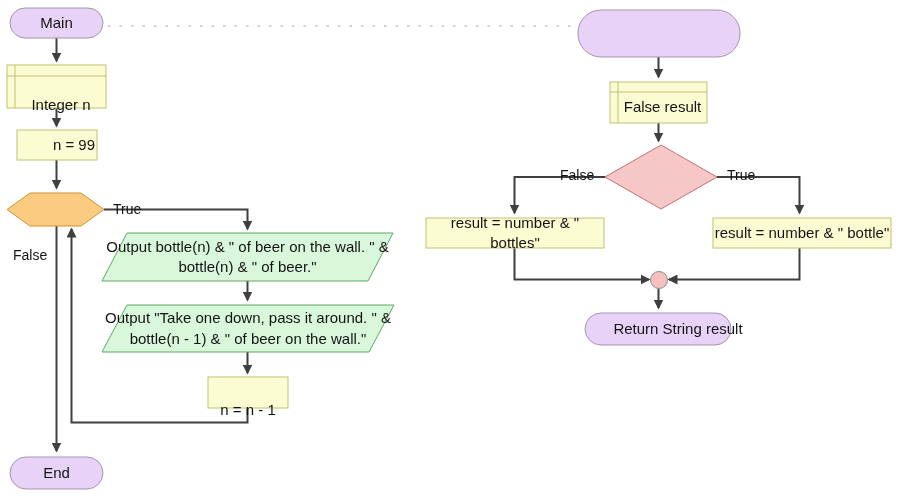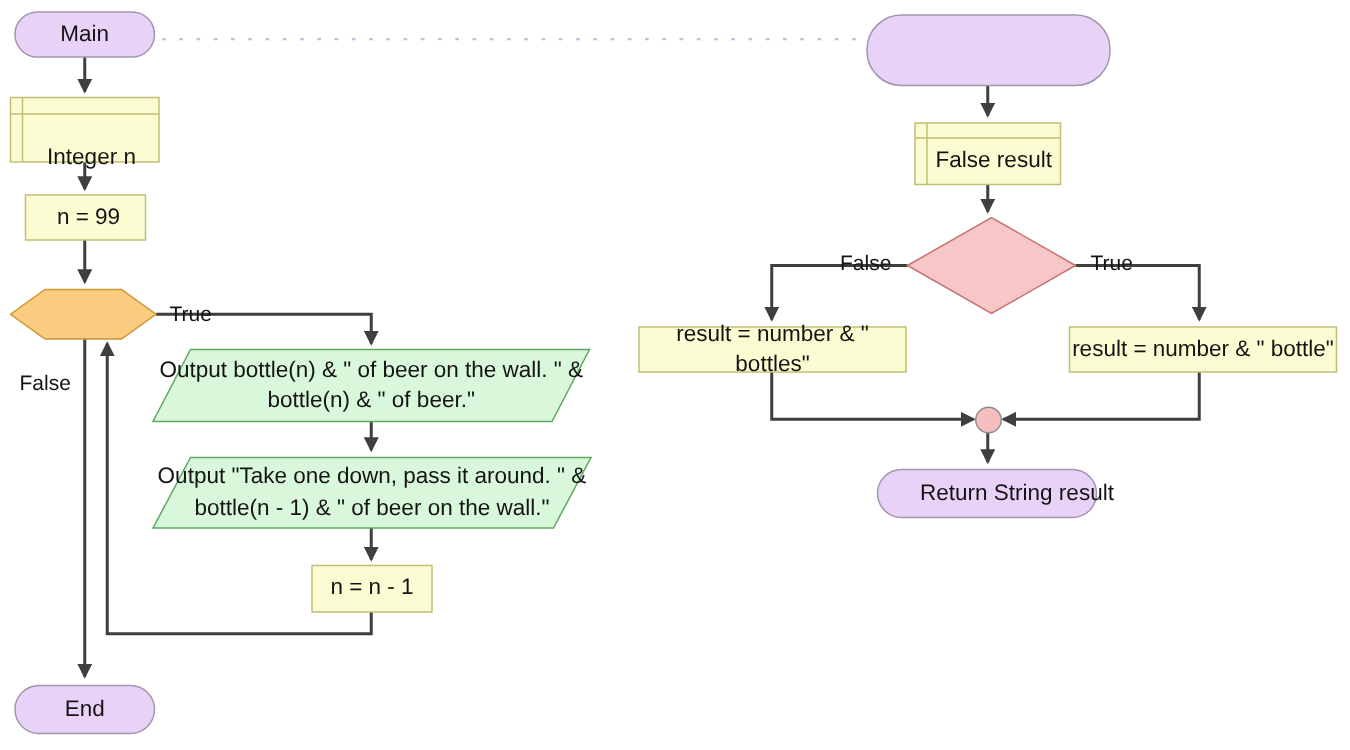--- a/index.html
+++ b/index.html
@@ -79,28 +79,28 @@
     <path class="decl-lines" d="M610,92 h97 M618,82 v41"></path>
     <polygon class="decision" points="605,177 661,145 717,177 661,209"></polygon>
     <rect class="process" x="426" y="218" width="178" height="30"></rect>
     <rect class="process" x="713" y="218" width="178" height="30"></rect>
     <circle class="connector-dot" cx="659" cy="280" r="8.5"></circle>
     <rect class="terminal" x="585" y="313" width="146" height="32" rx="16"></rect>
   </svg>
 
   <div class="t" style="left:10px;top:8px;width:93px;height:30px;">Main</div>
   <div class="t" style="left:16px;top:76px;width:90px;height:32px;margin-top:13px;">Integer n</div>
-  <div class="t" style="left:19px;top:130px;width:80px;height:30px;text-align:center;">n = 99</div>
+  <div class="t" style="left:34px;top:130px;width:80px;height:30px;text-align:center;">n = 99</div>
   <div class="lbl" style="left:113px;top:186px;">True</div>
   <div class="lbl" style="left:13px;top:232px;">False</div>
   <div class="t" style="left:102px;top:233px;width:291px;height:48px;">Output bottle(n) &amp; " of beer on the wall. " &amp;
 bottle(n) &amp; " of beer."</div>
   <div class="t" style="left:102px;top:305px;width:292px;height:47px;">Output "Take one down, pass it around. " &amp;
 bottle(n - 1) &amp; " of beer on the wall."</div>
-  <div class="t" style="left:208px;top:377px;width:80px;height:31px;">n = n - 1</div>
+  <div class="t" style="left:208px;top:395px;width:80px;height:31px;">n = n - 1</div>
   <div class="t" style="left:10px;top:457px;width:93px;height:32px;">End</div>
 
   <div class="t" style="left:618px;top:92px;width:89px;height:31px;">False result</div>
   <div class="lbl" style="left:560px;top:152px;">False</div>
   <div class="lbl" style="left:727px;top:152px;">True</div>
   <div class="t" style="left:426px;top:218px;width:178px;height:30px;">result = number &amp; " bottles"</div>
   <div class="t" style="left:713px;top:218px;width:178px;height:30px;">result = number &amp; " bottle"</div>
   <div class="t" style="left:605px;top:313px;width:146px;height:32px;">Return String result</div>
 
 </div>

